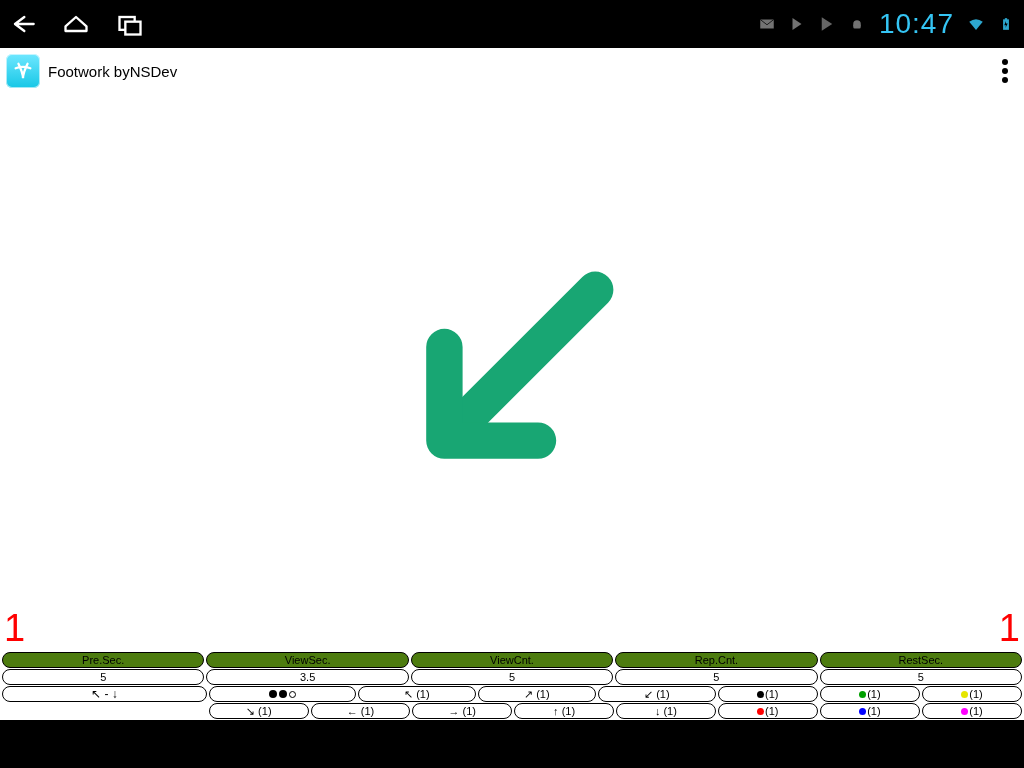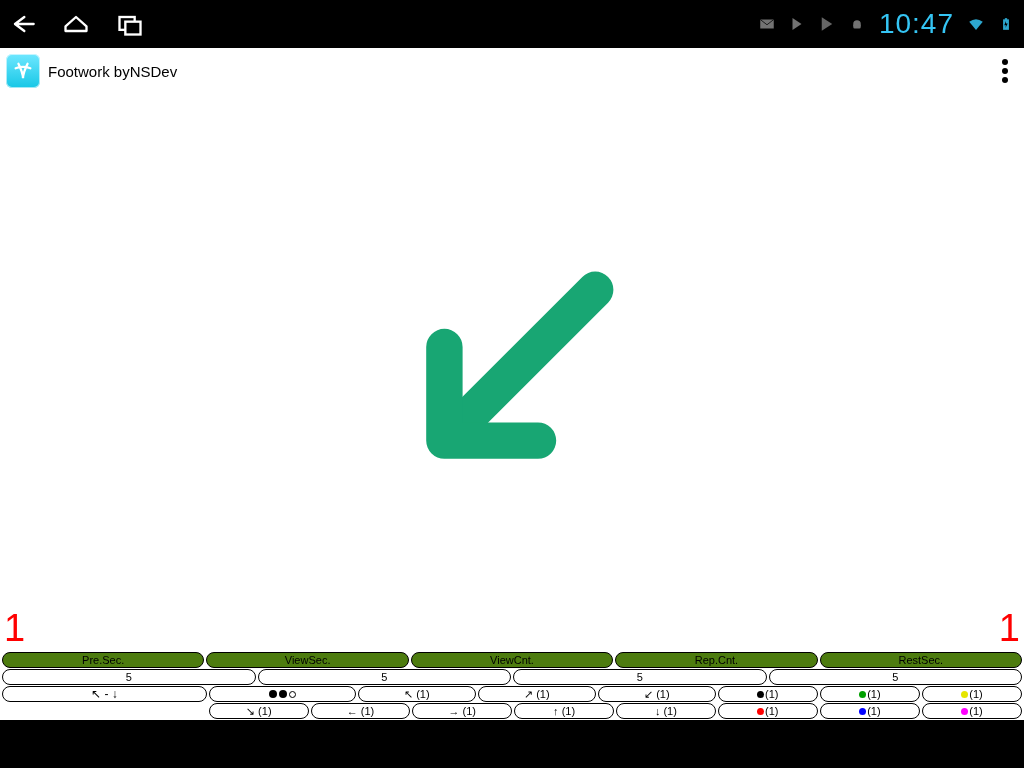--- a/index.html
+++ b/index.html
@@ -150,20 +150,21 @@
     <div class="row">
       <div class="cell header">Pre.Sec.</div>
       <div class="cell header">ViewSec.</div>
       <div class="cell header">ViewCnt.</div>
       <div class="cell header">Rep.Cnt.</div>
       <div class="cell header">RestSec.</div>
     </div>
 
     <div class="row">
       <div class="cell">5</div>
+      <div class="cell">3.5</div>
       <div class="cell">5</div>
       <div class="cell">5</div>
       <div class="cell">5</div>
     </div>
 
 
     <div class="row">
       <div class="cell" style="flex:1">
         <span class="type-val">↖ - ↓</span>
       </div>

